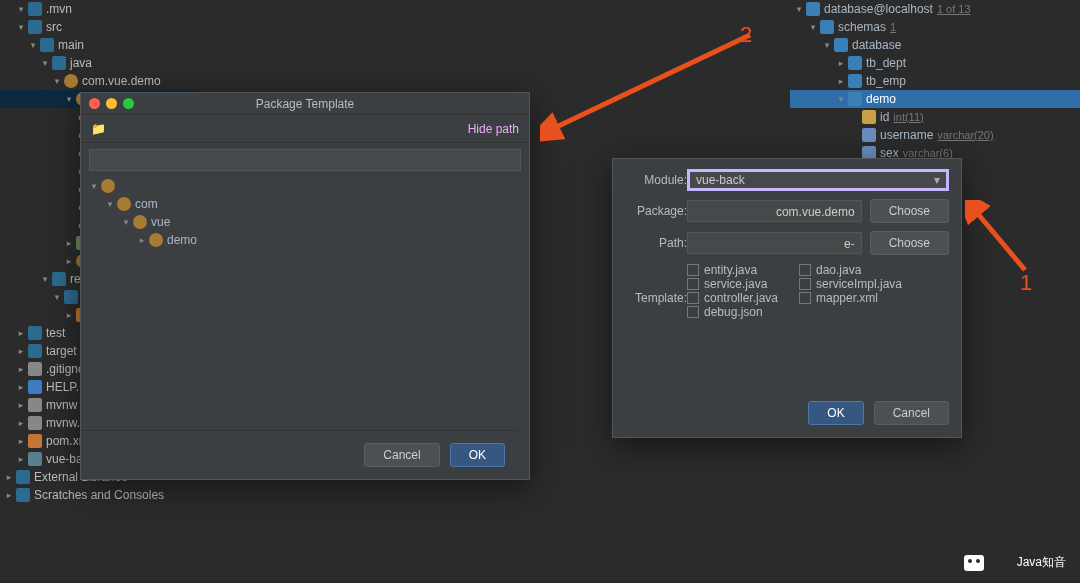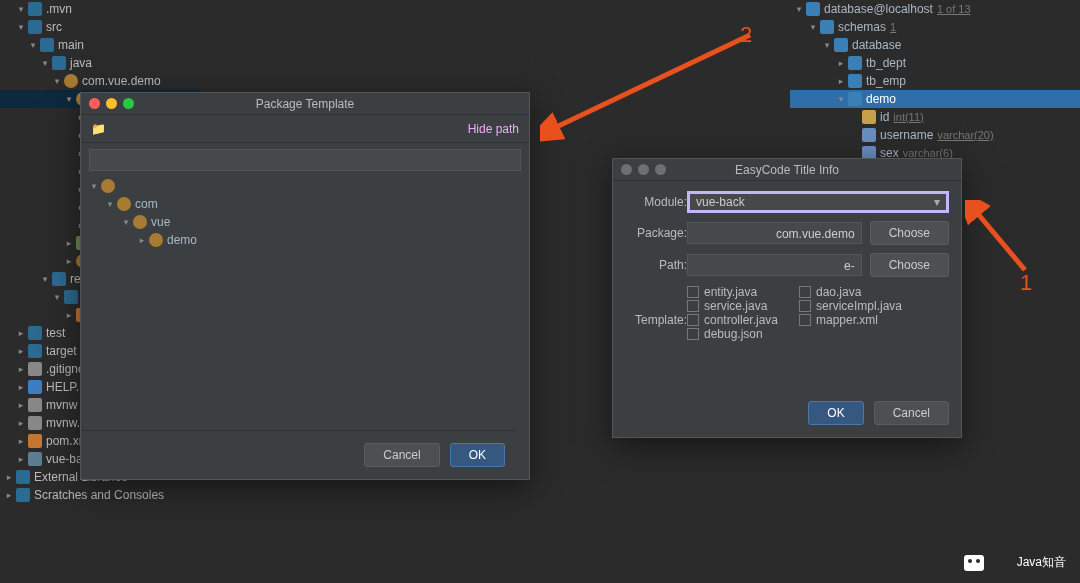--- a/index.html
+++ b/index.html
@@ -330,28 +330,20 @@
         <span>demo</span>
       </div>
     </div>
   <div class="dlg-btns">
     <div class="btn">Cancel</div>
     <div class="btn primary">OK</div>
   </div>
 </div>
 
 <div class="dlg dlg2">
-  <div class="titlebar">
-    <div class="dots">
-        <span class="dot grey"></span>
-        <span class="dot grey"></span>
-        <span class="dot grey"></span>
-      </div>
-    <div class="title">EasyCode Title Info</div>
-  </div>
   <div class="form">
     <div class="frow">
       <div class="flabel">Module:</div>
       <div class="fselect">
           <span>vue-back</span>
         </div>
     </div>
     <div class="frow">
       <div class="flabel">Package:</div>
       <div class="finput">com.vue.demo</div>

